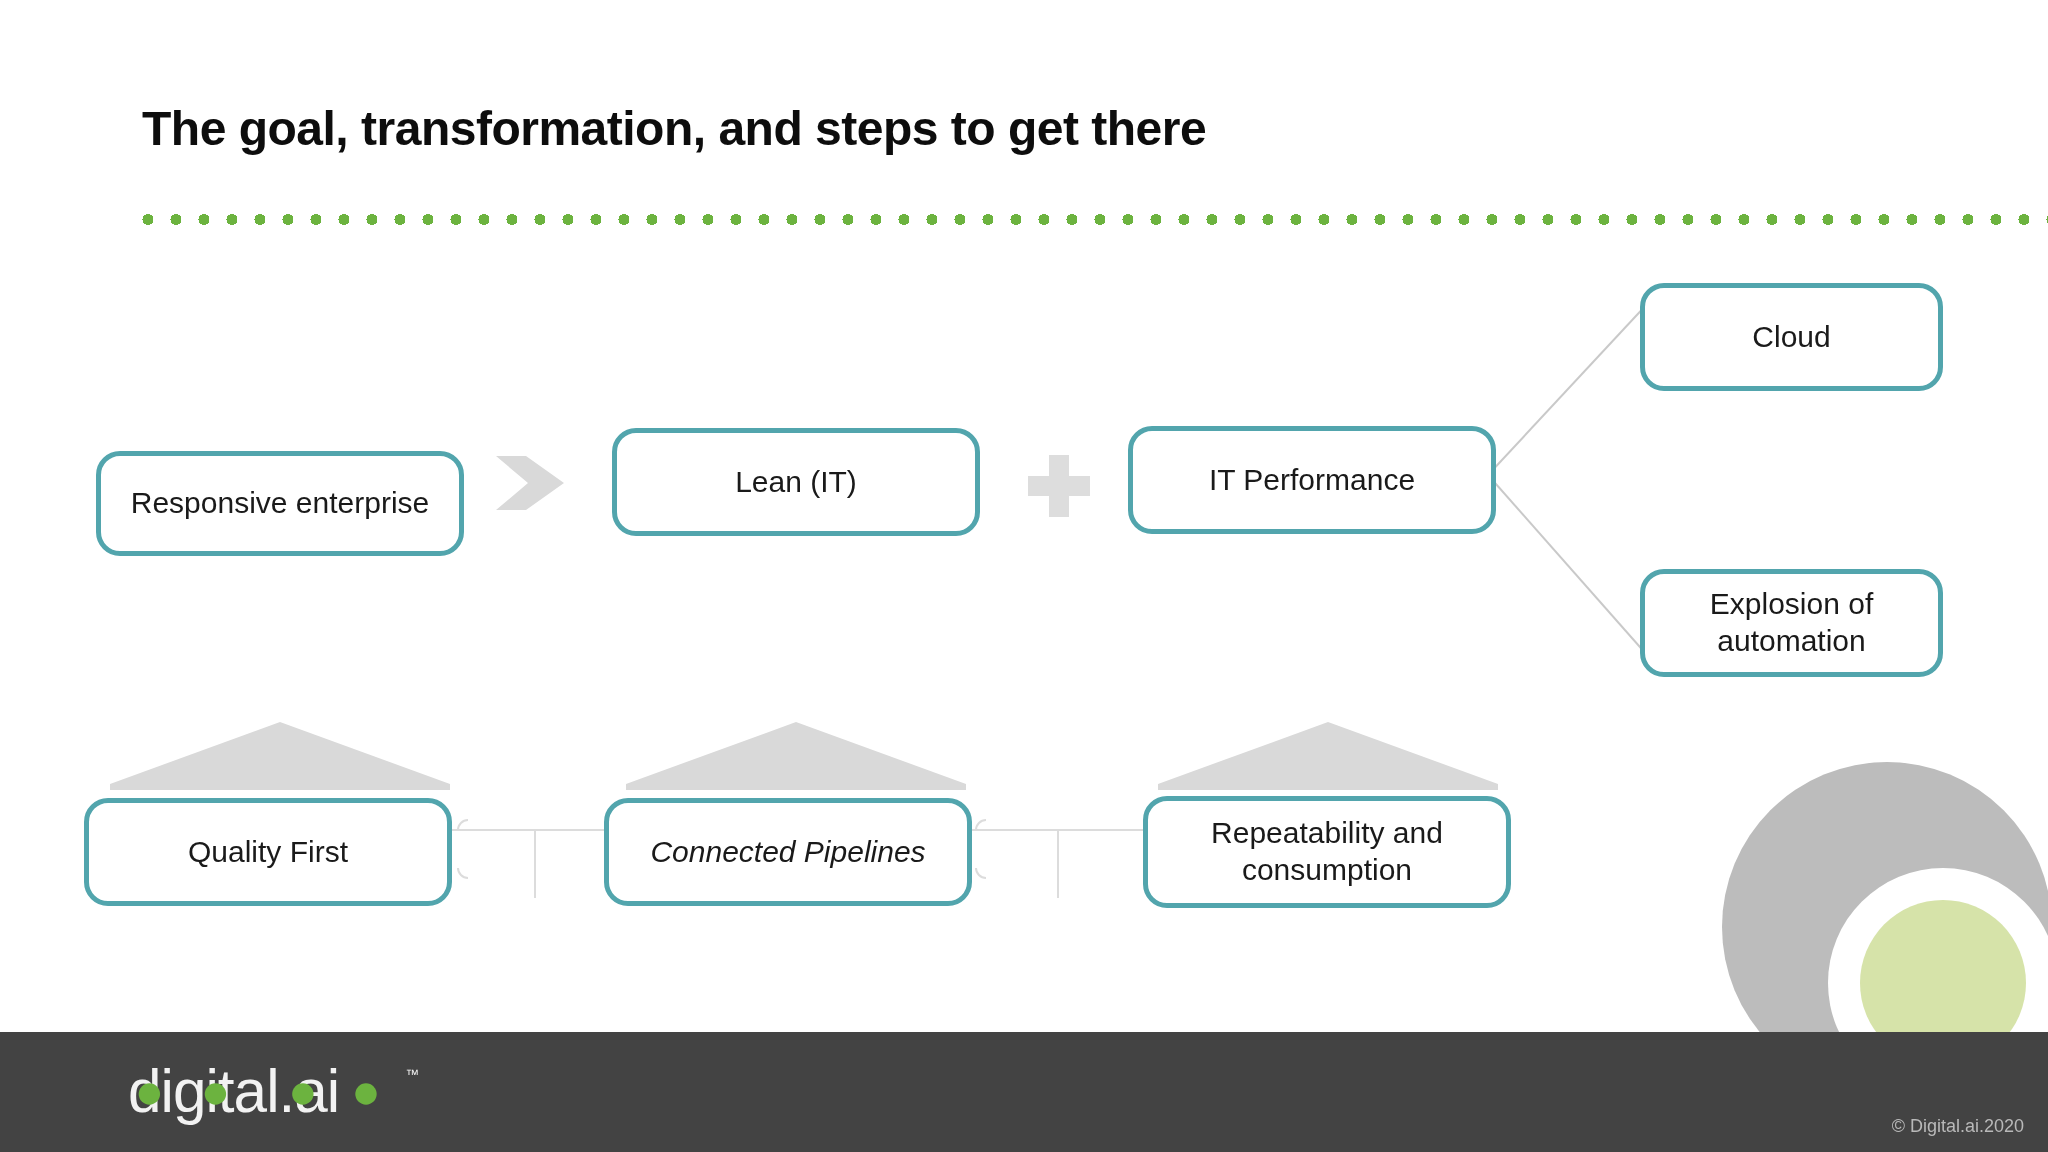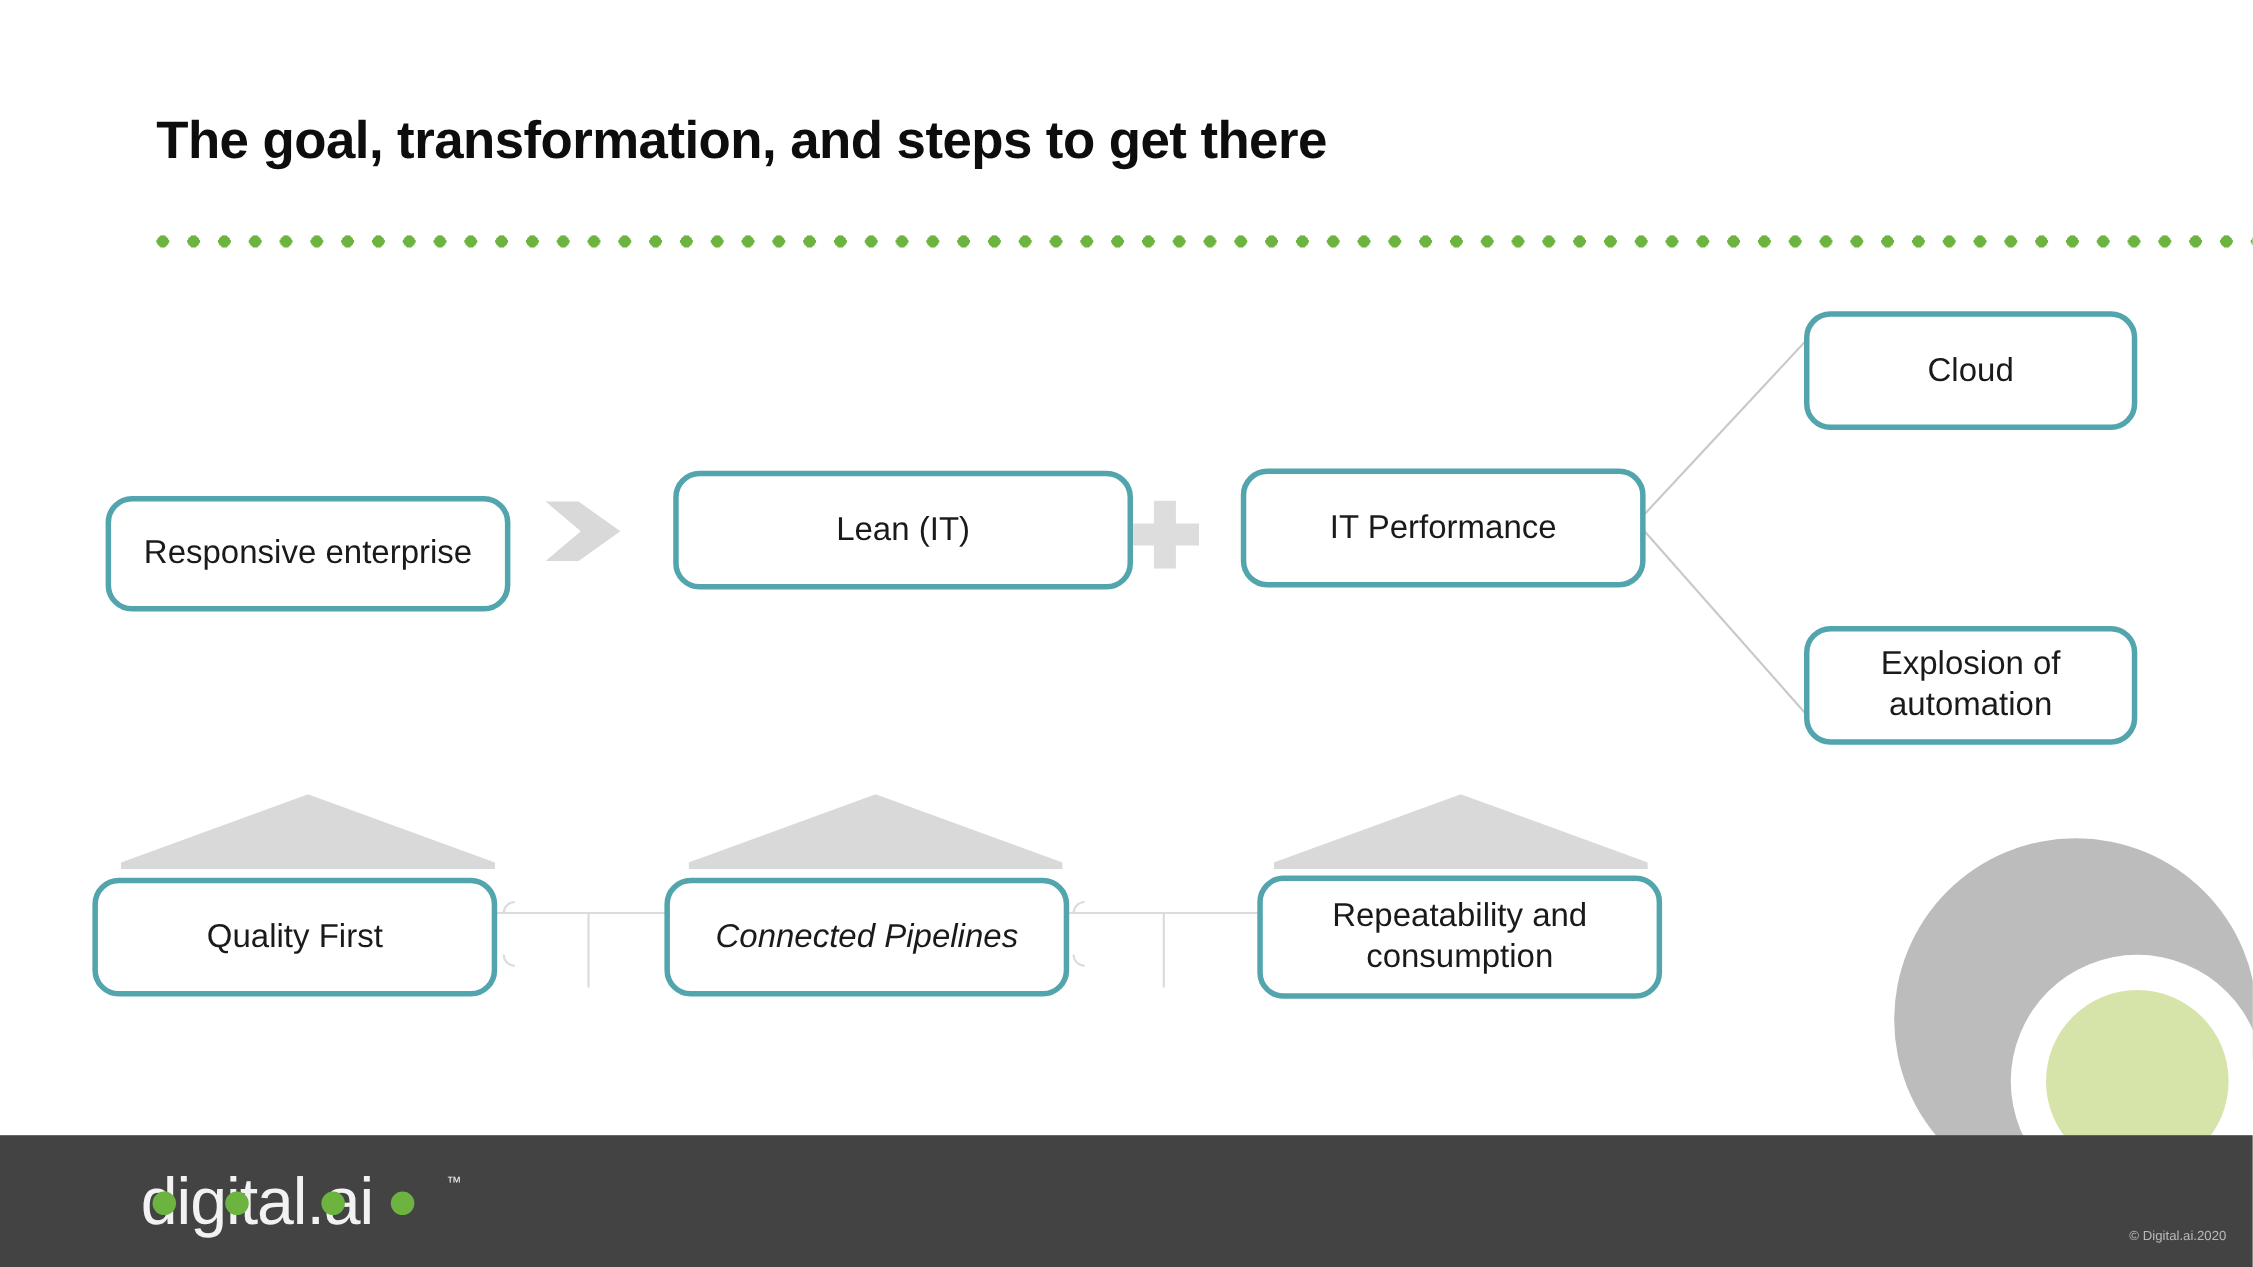--- a/index.html
+++ b/index.html
@@ -89,21 +89,21 @@
     text-align: center;
     color: #1a1a1a;
     font-size: 30px;
     line-height: 1.22;
     padding: 4px 10px;
     z-index: 4;
   }
 
   
   .n-responsive { left: 96px;  top: 451px; width: 368px; height: 105px; align-items: center; }
-  .n-lean       { left: 612px; top: 428px; width: 418px; height: 108px; }
+  .n-lean       { left: 612px; top: 428px; width: 368px; height: 108px; }
   .n-itperf     { left: 1128px;top: 426px; width: 368px; height: 108px; }
 
   
   .n-cloud      { left: 1640px; top: 283px; width: 303px; height: 108px; }
   .n-gitops     { left: 1640px; top: 426px; width: 303px; height: 108px; }
   .n-explosion  { left: 1640px; top: 569px; width: 303px; height: 108px; }
 
   
   .n-quality    { left: 84px;  top: 798px; width: 368px; height: 108px; }
   .n-pipelines  { left: 604px; top: 798px; width: 368px; height: 108px; font-style: italic; }
@@ -170,21 +170,21 @@
     position: absolute;
     left: 128px;
     top: 1058px;
     height: 68px;
     z-index: 9;
   }
   .copyright {
     position: absolute;
     right: 24px;
     top: 1116px;
-    font-size: 12px;
+    font-size: 18px;
     color: #b9b9b9;
     z-index: 9;
     white-space: nowrap;
   }
 </style>
 </head>
 <body>
 
 <div class="slide">
 

